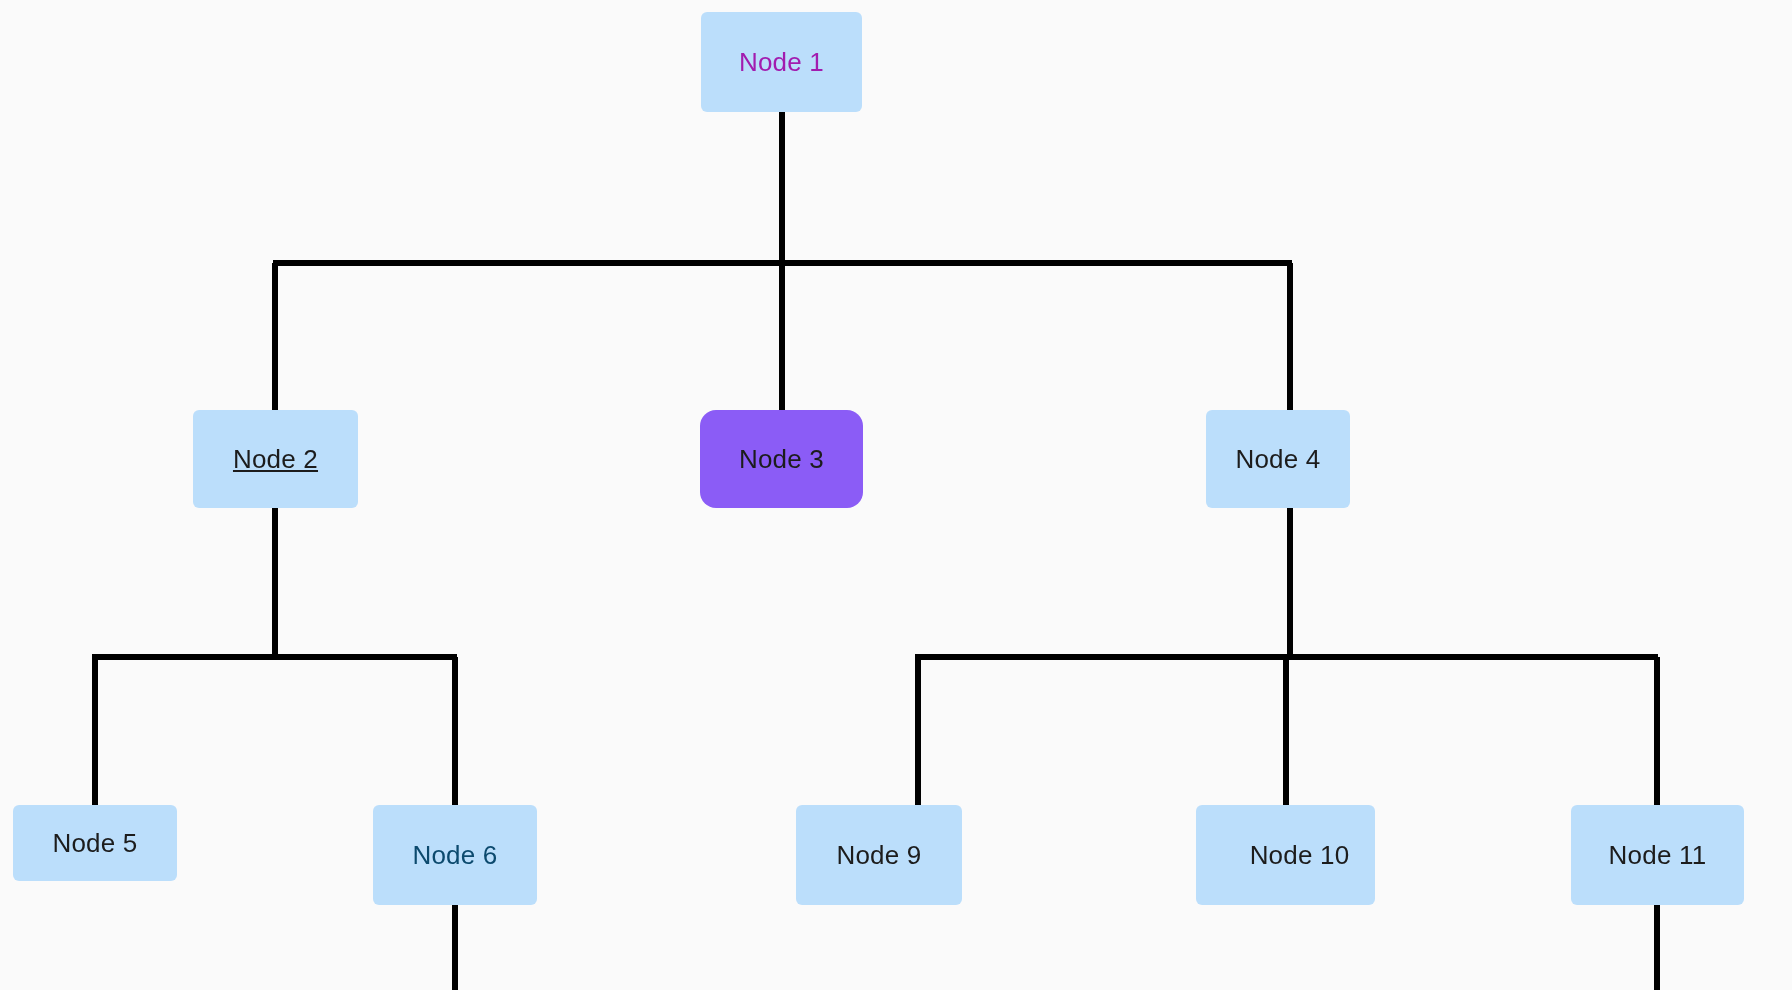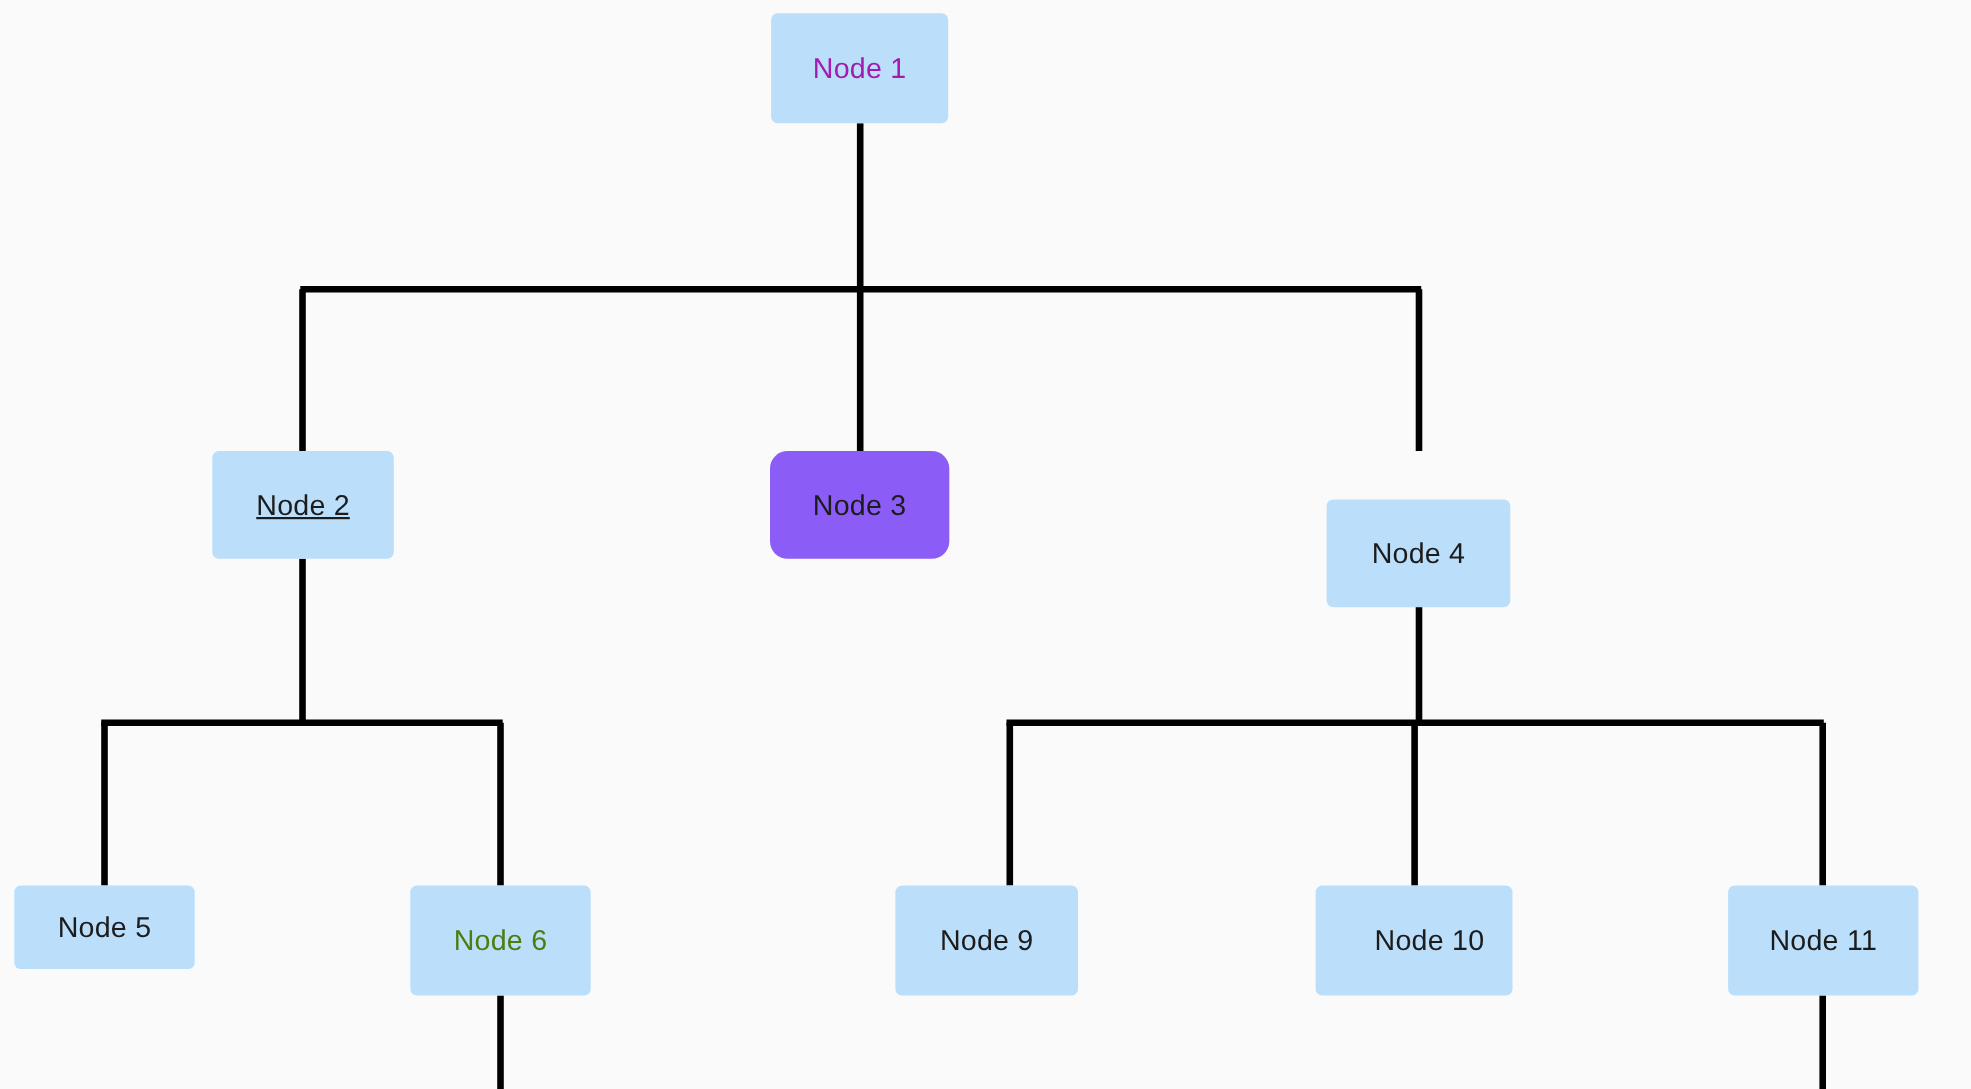--- a/index.html
+++ b/index.html
@@ -73,30 +73,30 @@
   <div id="node-layer">
       <div class="node" style="left: 701px; top: 12px; width: 161px; height: 100px; background: rgb(187, 222, 251); color: #a21caf; border-radius: 6px; font-size: 26px;">
         <span class="node-label">Node 1</span>
       </div>
       <div class="node" style="left: 193px; top: 410px; width: 165px; height: 98px; background: rgb(187, 222, 251); color: rgb(28, 28, 28); border-radius: 6px; font-size: 26px; text-decoration: underline;">
         <span class="node-label">Node 2</span>
       </div>
       <div class="node" style="left: 700px; top: 410px; width: 163px; height: 98px; background: #8b5cf6; color: rgb(28, 28, 28); border-radius: 16px; font-size: 26px;">
         <span class="node-label">Node 3</span>
       </div>
-      <div class="node" style="left: 1206px; top: 410px; width: 167px; height: 98px; background: rgb(187, 222, 251); color: rgb(28, 28, 28); border-radius: 6px; font-size: 26px; margin-top: 44px;">
+      <div class="node" style="left: 1206px; top: 410px; width: 144px; height: 98px; background: rgb(187, 222, 251); color: rgb(28, 28, 28); border-radius: 6px; font-size: 26px;">
         <span class="node-label">Node 4</span>
       </div>
       <div class="node" style="left: 13px; top: 805px; width: 164px; height: 76px; background: rgb(187, 222, 251); color: rgb(28, 28, 28); border-radius: 6px; font-size: 26px;">
         <span class="node-label">Node 5</span>
       </div>
-      <div class="node" style="left: 373px; top: 805px; width: 164px; height: 100px; background: rgb(187, 222, 251); color: #4d7c0f; border-radius: 6px; font-size: 26px;">
+      <div class="node" style="left: 373px; top: 805px; width: 164px; height: 100px; background: rgb(187, 222, 251); color: #0c4a6e; border-radius: 6px; font-size: 26px;">
         <span class="node-label">Node 6</span>
       </div>
-      <div class="node" style="left: 814px; top: 805px; width: 166px; height: 100px; background: rgb(187, 222, 251); color: rgb(28, 28, 28); border-radius: 6px; font-size: 26px;">
+      <div class="node" style="left: 796px; top: 805px; width: 166px; height: 100px; background: rgb(187, 222, 251); color: rgb(28, 28, 28); border-radius: 6px; font-size: 26px;">
         <span class="node-label">Node 9</span>
       </div>
       <div class="node" style="left: 1196px; top: 805px; width: 179px; height: 100px; background: rgb(187, 222, 251); color: rgb(28, 28, 28); border-radius: 6px; font-size: 26px; padding-left: 28px;">
         <span class="node-label">Node 10</span>
       </div>
       <div class="node" style="left: 1571px; top: 805px; width: 173px; height: 100px; background: rgb(187, 222, 251); color: rgb(28, 28, 28); border-radius: 6px; font-size: 26px;">
         <span class="node-label">Node 11</span>
       </div>
     </div>
 </div>

